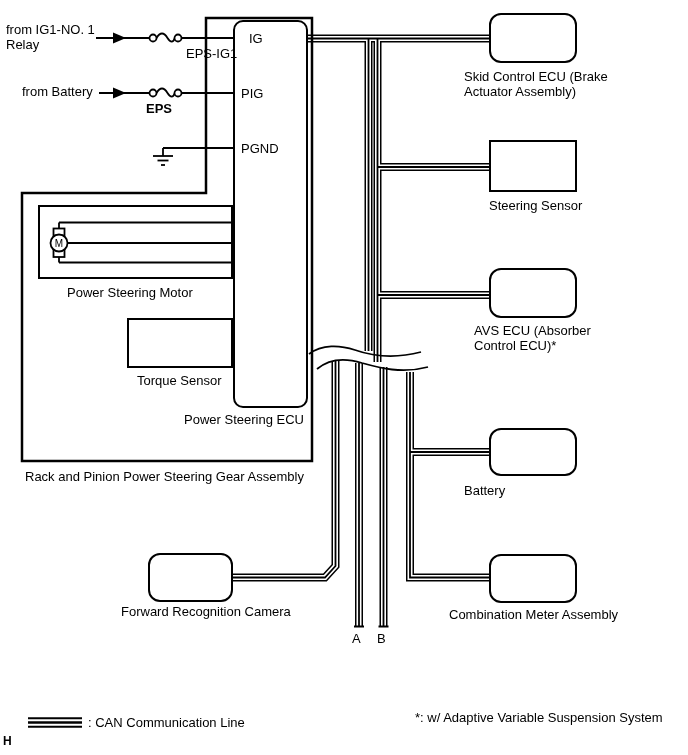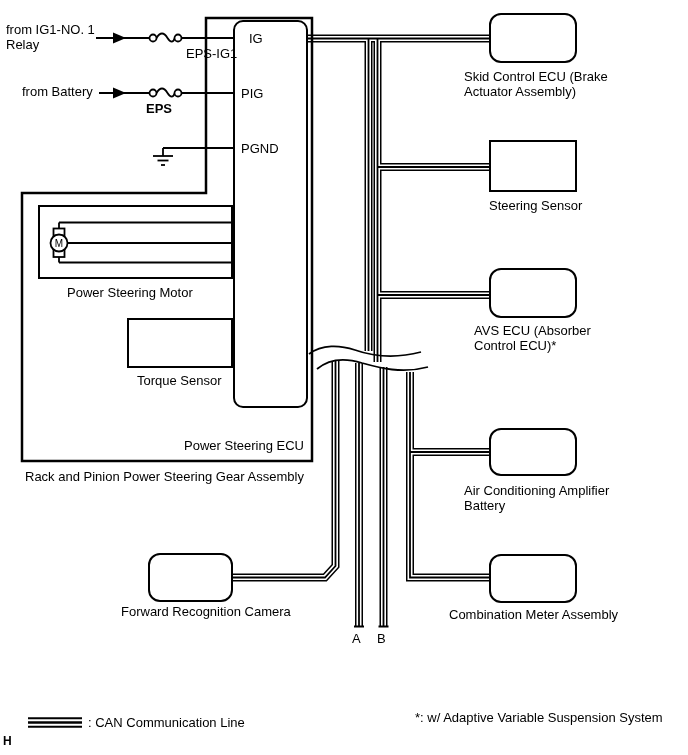--- a/index.html
+++ b/index.html
@@ -141,34 +141,33 @@
   <div class="lbl" style="left:22px;top:84px;">from Battery</div>
   <div class="lbl" style="left:138px;top:46px;margin-left:48px;">EPS-IG1</div>
   <div class="lbl" style="left:146px;top:101px;font-weight:bold;">EPS</div>
 
   <div class="pin" style="left:249px;top:31px;">IG</div>
   <div class="pin" style="left:241px;top:86px;">PIG</div>
   <div class="pin" style="left:241px;top:141px;">PGND</div>
 
   <div class="lbl" style="left:67px;top:285px;">Power Steering Motor</div>
   <div class="lbl" style="left:137px;top:373px;">Torque Sensor</div>
-  <div class="lbl" style="left:184px;top:438px;">Power Steering ECU</div>
+  <div class="lbl" style="left:184px;top:412px;">Power Steering ECU</div>
   <div class="lbl" style="left:25px;top:469px;">Rack and Pinion Power Steering Gear Assembly</div>
 
   <div class="lbl" style="left:464px;top:69px;">
     <div>Skid Control ECU (Brake</div>
     <div>Actuator Assembly)</div>
   </div>
   <div class="lbl" style="left:489px;top:198px;">Steering Sensor</div>
   <div class="lbl" style="left:474px;top:323px;">
     <div>AVS ECU (Absorber</div>
     <div>Control ECU)*</div>
   </div>
   <div class="lbl" style="left:464px;top:483px;">
-    <div>Air Conditioning Amplifier</div>
     <div>Battery</div>
   </div>
   <div class="lbl" style="left:449px;top:607px;">Combination Meter Assembly</div>
   <div class="lbl" style="left:121px;top:604px;">Forward Recognition Camera</div>
 
   <div class="lbl" style="left:352px;top:631px;">A</div>
   <div class="lbl" style="left:377px;top:631px;">B</div>
 
   <div class="lbl" style="left:88px;top:715px;">: CAN Communication Line</div>
   <div class="lbl" style="left:385px;top:710px;margin-left:30px;">*: w/ Adaptive Variable Suspension System</div>

